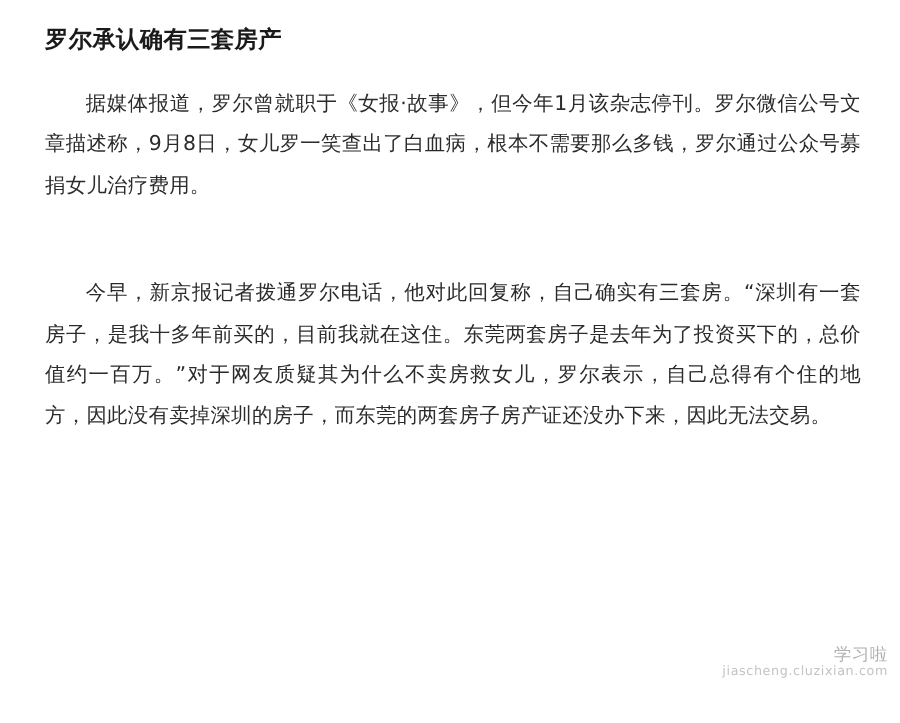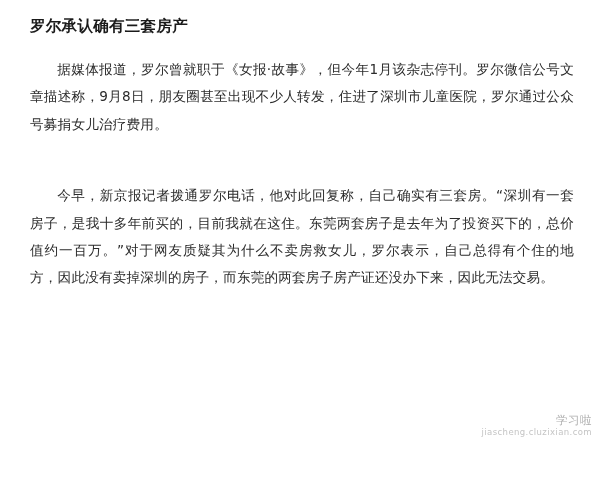--- a/index.html
+++ b/index.html
@@ -39,21 +39,21 @@
     margin: 0 0 14px 0;
     letter-spacing: 0.2px;
   }
   .para:last-of-type {
     margin-bottom: 0;
     margin-top: 44px;
   }
   .watermark {
     position: absolute;
     right: 8px;
-    bottom: 16px;
+    bottom: 0;
     text-align: right;
     line-height: 1.25;
     color: #b9b9b9;
     user-select: none;
   }
   .watermark .wm-main {
     font-size: 11.5px;
     color: #b0b0b0;
     letter-spacing: 0.5px;
   }
@@ -64,21 +64,21 @@
     margin-left: 42px;
   }
 </style>
 </head>
 <body>
 
 <div class="page">
 
   <h1 class="article-title">罗尔承认确有三套房产</h1>
 
-  <p class="para">据媒体报道，罗尔曾就职于《女报·故事》，但今年1月该杂志停刊。罗尔微信公号文章描述称，9月8日，朋友圈甚至出现不少人转发，住进了深圳市儿童医院，罗尔通过公众号募捐女儿治疗费用。</p>
+  <p class="para">据媒体报道，罗尔曾就职于《女报·故事》，但今年1月该杂志停刊。罗尔微信公号文章描述称，9月8日，女儿罗一笑查出了白血病，根本不需要那么多钱，罗尔通过公众号募捐女儿治疗费用。</p>
 
 
   <p class="para">今早，新京报记者拨通罗尔电话，他对此回复称，自己确实有三套房。“深圳有一套房子，是我十多年前买的，目前我就在这住。东莞两套房子是去年为了投资买下的，总价值约一百万。”对于网友质疑其为什么不卖房救女儿，罗尔表示，自己总得有个住的地方，因此没有卖掉深圳的房子，而东莞的两套房子房产证还没办下来，因此无法交易。</p>
 
   <div class="watermark">
     <div class="wm-main">学习啦</div>
     <div class="wm-sub">jiascheng.cluzixian.com</div>
   </div>
 
 </div>

